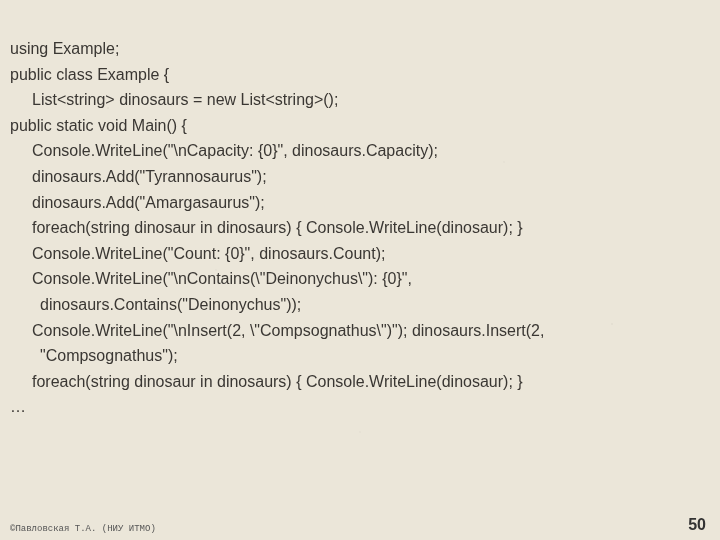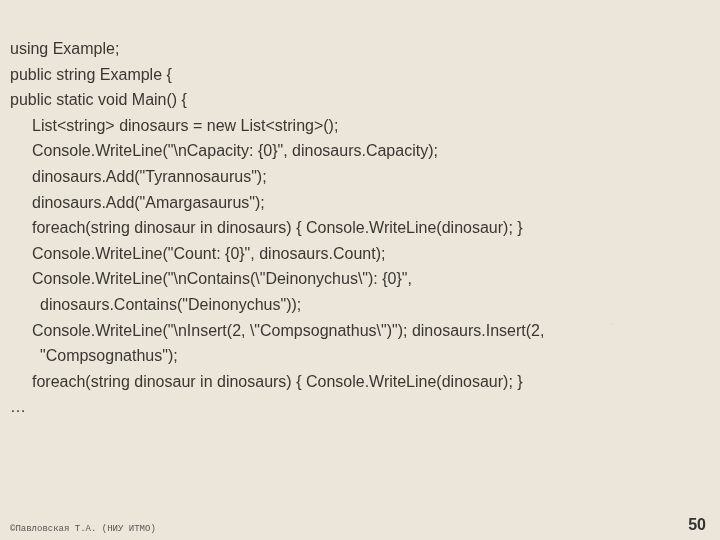--- a/index.html
+++ b/index.html
@@ -47,23 +47,23 @@
     font-weight: bold;
     color: #333;
     font-family: Arial, sans-serif;
   }
 </style>
 </head>
 <body>
 
 <div class="content">
   <div class="line">using Example;</div>
-  <div class="line">public string Example {</div>
+  <div class="line">public class Example {</div>
+  <div class="line indent1">List&lt;string&gt; dinosaurs = new List&lt;string&gt;();</div>
   <div class="line">public static void Main() {</div>
-  <div class="line indent1">List&lt;string&gt; dinosaurs = new List&lt;string&gt;();</div>
   <div class="line indent1">Console.WriteLine("\nCapacity: {0}", dinosaurs.Capacity);</div>
   <div class="line indent1">dinosaurs.Add("Tyrannosaurus");</div>
   <div class="line indent1">dinosaurs.Add("Amargasaurus");</div>
   <div class="line indent1">foreach(string dinosaur in dinosaurs) { Console.WriteLine(dinosaur); }</div>
   <div class="line indent1">Console.WriteLine("Count: {0}", dinosaurs.Count);</div>
   <div class="line indent1">Console.WriteLine("\nContains(\"Deinonychus\"): {0}",</div>
   <div class="line cont">dinosaurs.Contains("Deinonychus"));</div>
   <div class="line indent1">Console.WriteLine("\nInsert(2, \"Compsognathus\")"); dinosaurs.Insert(2,</div>
   <div class="line cont">"Compsognathus");</div>
   <div class="line indent1">foreach(string dinosaur in dinosaurs) { Console.WriteLine(dinosaur); }</div>

